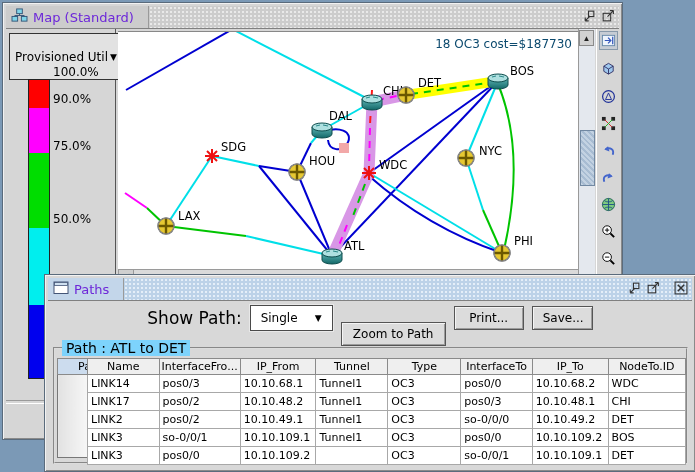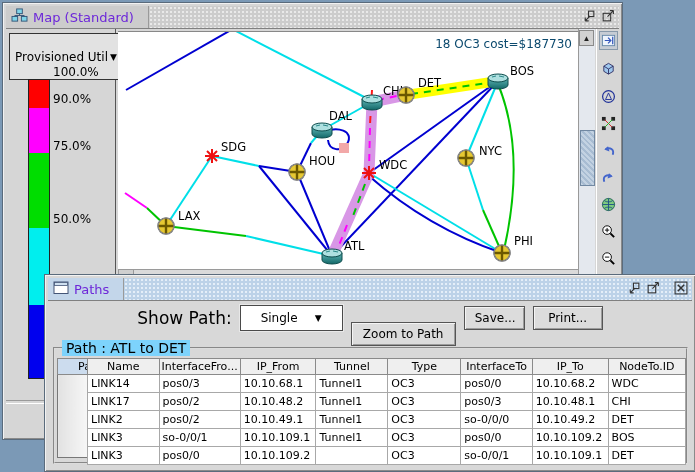--- a/index.html
+++ b/index.html
@@ -46,21 +46,21 @@
   
   .map-toolbar{position:absolute;left:590px;top:0;width:23px;bottom:0;background:#d6d6d6;border-left:1px solid #fff;}
   .tool-btn{position:absolute;left:2px;width:19px;height:19px;padding:1px;background:transparent;border:1px solid transparent;}
   .tool-btn.pressed{border:1px solid #8899aa;background:#c6ccd4;}
   .tool-btn svg{width:15px;height:15px;display:block;margin:auto;}
   
   #paths-window{left:44px;top:274px;width:650px;height:196px;background:#d8d8d8;z-index:5;}
   .paths-toolbar{position:absolute;left:3px;right:3px;top:29px;height:28px;display:flex;align-items:center;justify-content:center;gap:8px;}
   .lbl{font-size:17px;}
   .combo-box{height:24px;width:61px;background:#fff;border:1px solid #4a4a4a;box-shadow:0 0 0 1px #e8e8e8;
-      display:flex;align-items:center;justify-content:space-between;padding:0 20px;font-size:12px;}
+      display:flex;align-items:center;justify-content:space-between;padding:0 10px;font-size:12px;}
   .combo-box .arr{font-size:9px;}
   .btn{height:24px;background:#dcdcdc;border:1px solid #555;box-shadow:inset 1px 1px 0 #f4f4f4,inset -1px -1px 0 #9c9c9c;
       font-size:12px;font-family:inherit;padding:0 10px;}
   .btn.w-ztp{width:105px;margin-top:32px;} .btn.w-save{width:61px;} .btn.w-print{width:70px;}
   .group{position:absolute;left:8px;right:7px;top:72px;bottom:7px;border:2px groove #dcdcdc;}
   .group-label{position:absolute;top:-9px;left:7px;background:#7dd3fc;padding:0 4px;font-size:14px;}
   .path-rowheader{position:absolute;left:2px;top:9px;width:27px;border:1px solid #777;border-collapse:collapse;font-size:11px;}
   .path-rowheader th{background:#ccdcee;border:1px solid #8a8a8a;height:15px;font-weight:normal;padding:0 20px;}
   .path-rowheader td{height:80px;background:linear-gradient(90deg,#e2e2e2,#fbfbfb 55%,#e9e9e9);}
   .main-table{position:absolute;left:32px;top:9px;border:1px solid #777;border-collapse:collapse;font-size:11px;table-layout:fixed;}
@@ -352,22 +352,22 @@
     </div>
   </div>
 
   <div class="paths-toolbar">
     <span class="lbl">Show Path:</span>
     <div class="combo-box">
       <span>Single</span>
       <span class="arr">▼</span>
     </div>
     <button class="btn w-ztp">Zoom to Path</button>
+    <button class="btn w-print">Print...</button>
     <button class="btn w-save">Save...</button>
-    <button class="btn w-print">Print...</button>
   </div>
 
   <div class="group">
     <span class="group-label">Path : ATL to DET</span>
     <table class="path-rowheader">
       <thead>
           <tr>
             <th>Path</th>
           </tr>
         </thead>

